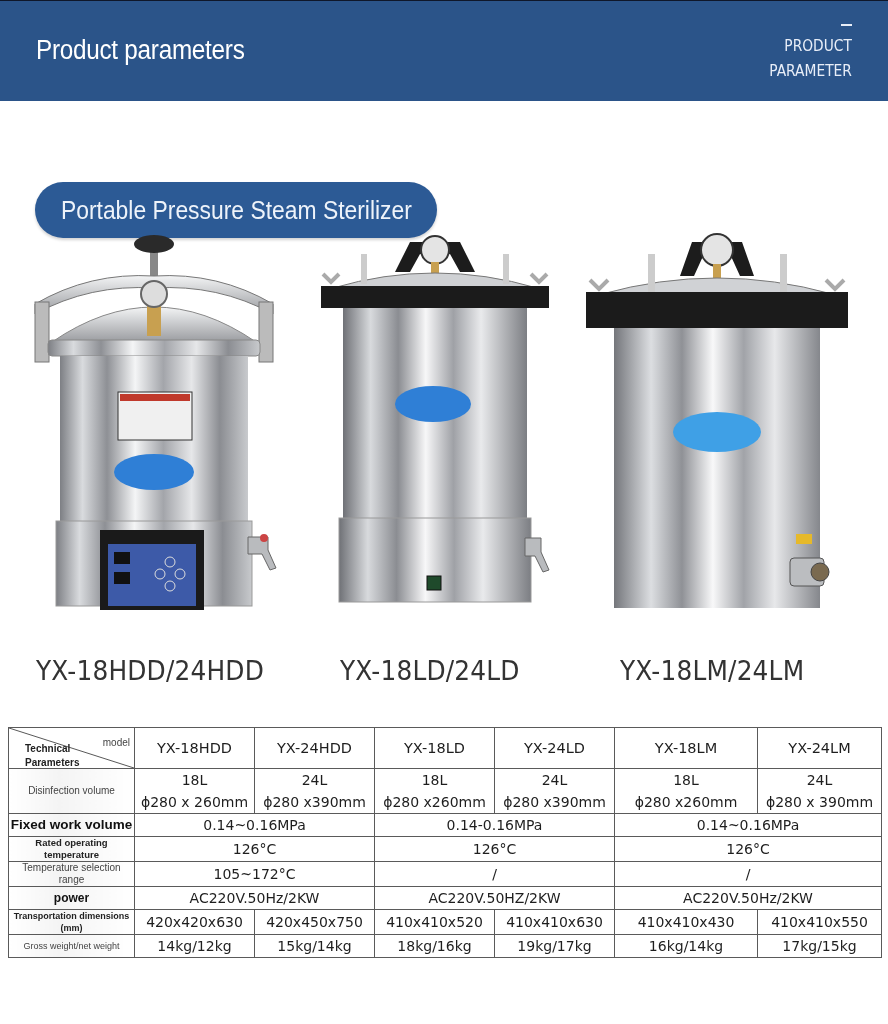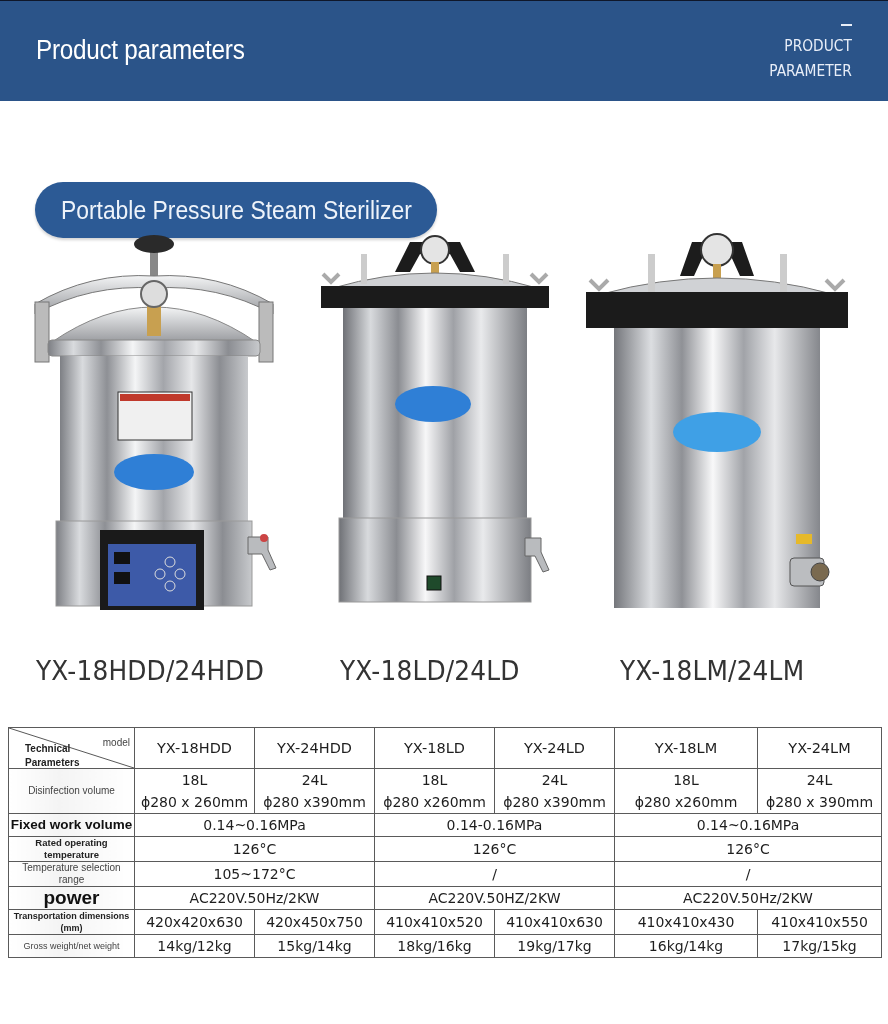--- a/index.html
+++ b/index.html
@@ -57,21 +57,21 @@
     border: 1.5px solid #5a5a5a; text-align: center; vertical-align: middle;
     font-size: 14px; color: #1e1e1e; padding: 0; line-height: 22px; white-space: nowrap;
   }
   .spec-table td.label {
     font-family: "Liberation Sans", sans-serif; font-size: 10px; color: #444;
     background: linear-gradient(90deg, #ffffff 0%, #f4f4f4 40%, #ffffff 100%);
     line-height: 12px; white-space: normal;
   }
   .spec-table td.label.bold { font-weight: bold; color: #111; font-size: 13px; }
   .spec-table td.label.dark { color: #222; font-weight: bold; font-size: 9.5px; text-align: center; }
-  .spec-table td.label.big { font-weight: bold; color: #111; font-size: 19px; }
+  .spec-table td.label.big { font-weight: bold; color: #111; font-size: 12px; }
   .spec-table tr.r-head td { height: 41px; font-size: 14.5px; }
   .spec-table tr.r-vol td { height: 45px; }
   .spec-table tr.r-std td { height: 22.6px; }
   .corner-cell { position: relative; overflow: hidden; }
   .corner-cell .diag {
     position: absolute; left: 0; top: 0; width: 100%; height: 100%;
   }
   .corner-model {
     position: absolute; right: 4px; top: 4px; font-family: "Liberation Sans", sans-serif;
     font-size: 10px; color: #444;

